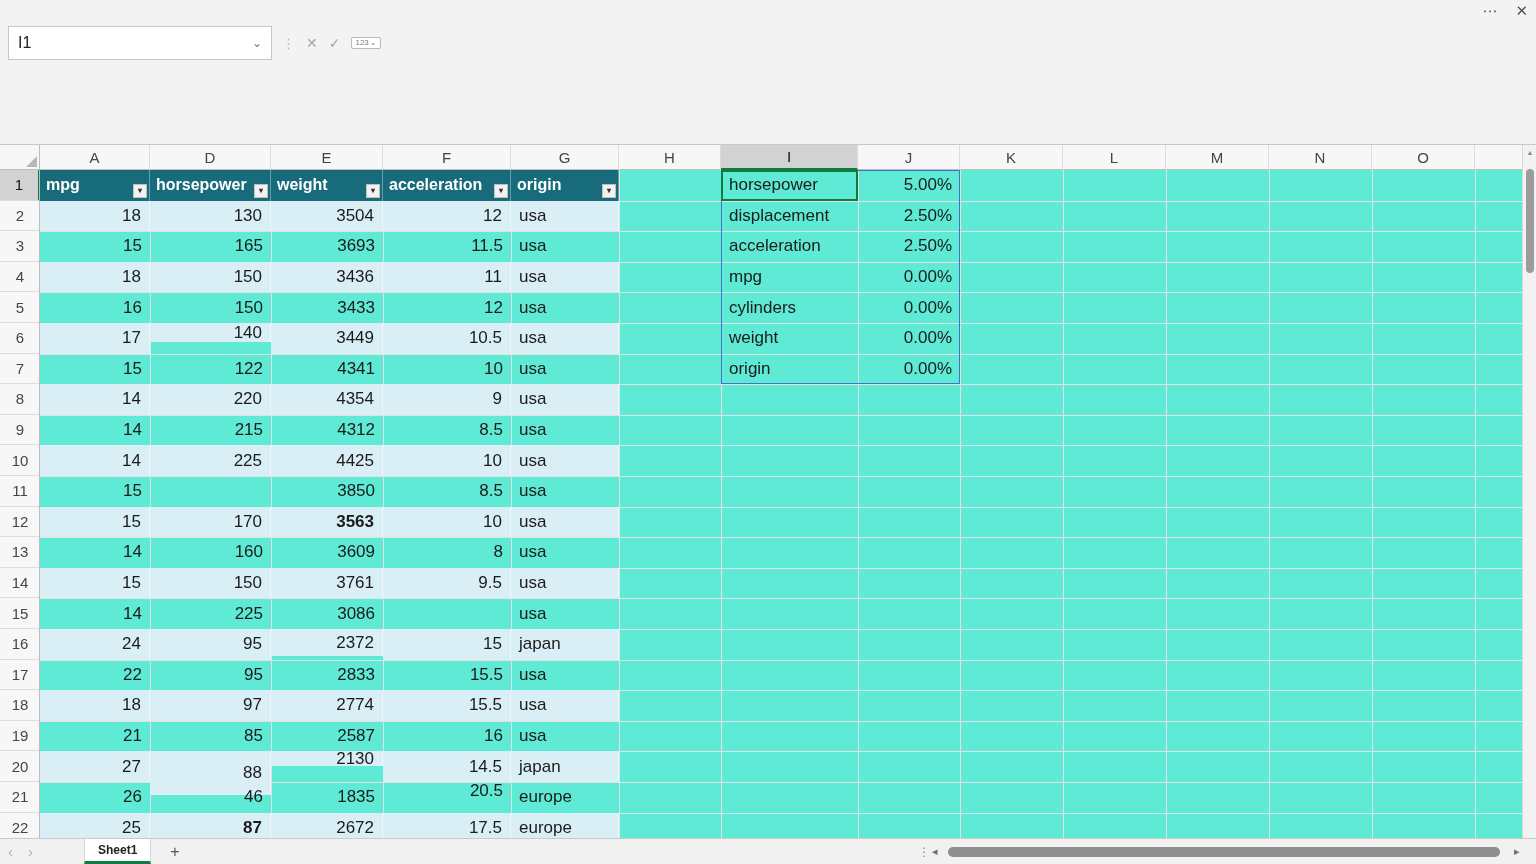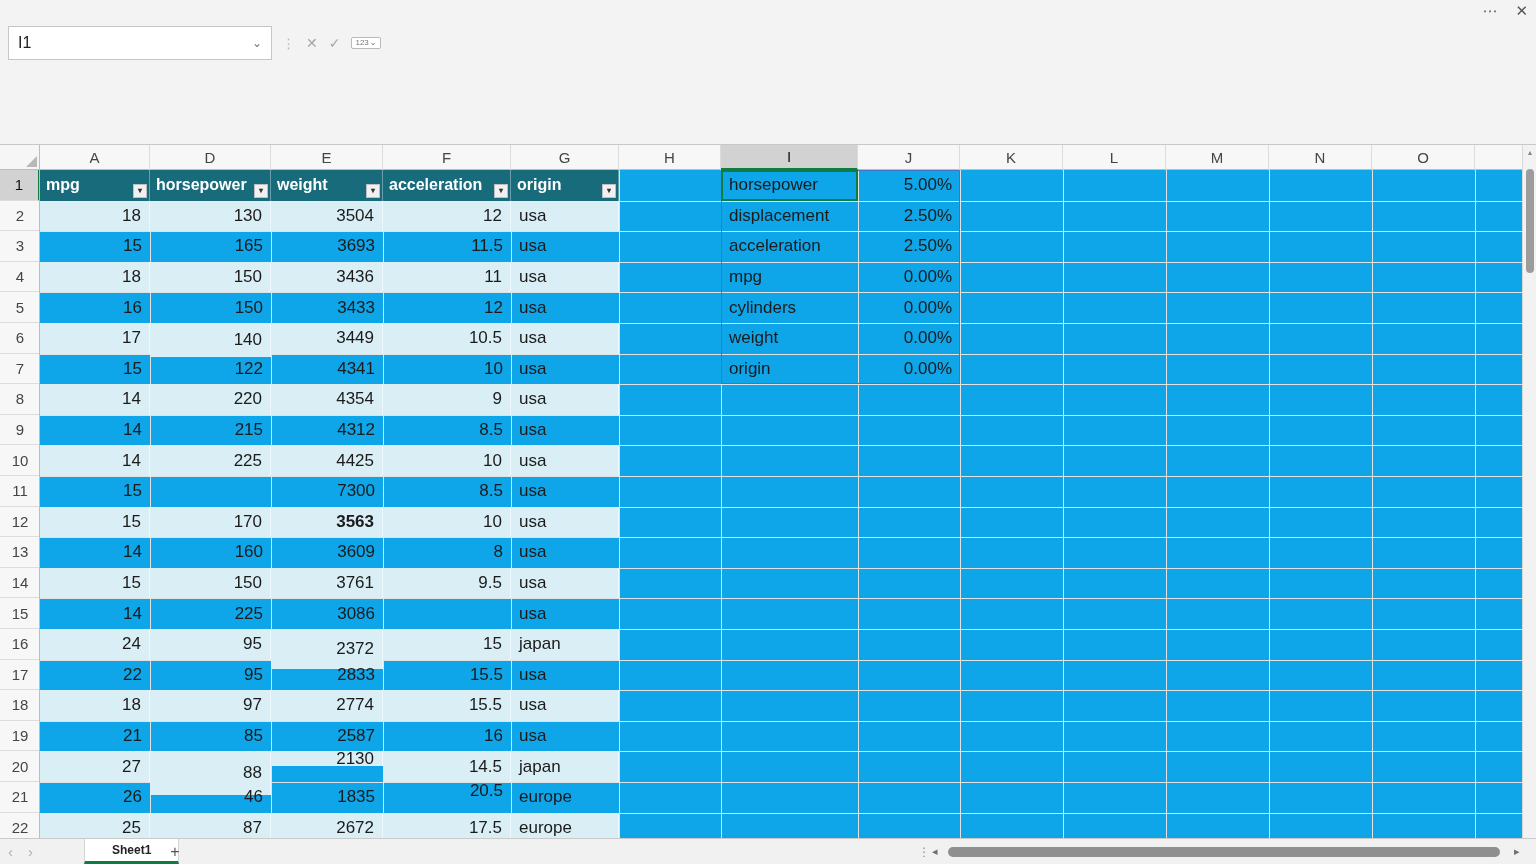--- a/index.html
+++ b/index.html
@@ -41,21 +41,21 @@
     align-items:center;justify-content:center;font-size:15px;color:#454545;}
   .col-hdr.sel{background:#d2d2d2;border-bottom:2px solid var(--selection-green,#107c41);color:#111;}
   .row-headers{position:absolute;left:0;top:170px;width:40px;height:668px;background:#f7f7f7;
     border-right:1px solid #bdbdbd;overflow:hidden;z-index:2;}
   .row-hdr{position:absolute;left:0;width:40px;border-bottom:1px solid #dcdcdc;display:flex;
     align-items:center;justify-content:center;font-size:15px;color:#454545;}
   .row-hdr.sel{background:#d2d2d2;border-right:2px solid var(--selection-green,#107c41);color:#111;}
 
   
   .cells-layer{position:absolute;left:0;top:170px;width:1522px;height:668px;overflow:hidden;
-    background:#0ea5e9;z-index:1;}
+    background:#5eead4;z-index:1;}
   .gl-v{position:absolute;top:0;bottom:0;width:1px;background:#e2e2e2;}
   .gl-h{position:absolute;left:40px;right:0;height:1px;background:#e2e2e2;}
   .tcell{position:absolute;display:flex;align-items:center;font-size:17px;color:#1b1b1b;
     padding:0 8px;background:transparent;}
   .tcell.band{background:var(--table-band-fill,#d9eef5);border-right:1px solid rgba(255,255,255,0.55);}
   .tcell.num{justify-content:flex-end;}
   .tcell.txt{justify-content:flex-start;}
   .thead{background:var(--table-header-fill,#176b7b);color:#fff;font-weight:bold;font-size:16px;
     border-right:1px solid rgba(255,255,255,0.35);padding:0 6px;}
   .filter-btn{position:absolute;right:2px;bottom:3px;width:14px;height:14px;background:#f1f1f1;
@@ -71,21 +71,21 @@
   .v-scroll{position:absolute;right:0;top:145px;width:14px;height:693px;background:#f2f2f2;
     border-left:1px solid #d8d8d8;z-index:4;}
   .v-up{position:absolute;top:4px;left:0;width:14px;text-align:center;font-size:7px;color:#8a8a8a;}
   .v-thumb{position:absolute;left:3px;top:24px;width:8px;height:104px;background:#9c9c9c;border-radius:4px;}
 
   
   .sheetbar{position:absolute;left:0;top:838px;width:1536px;height:26px;background:#f1f1f1;
     border-top:1px solid #c9c9c9;z-index:5;}
   .nav-arrow{position:absolute;top:0;height:25px;display:flex;align-items:center;color:#b0b0b0;
     font-size:15px;}
-  .sheet-tab{position:absolute;left:84px;top:0;height:25px;padding:0 27px;background:#fff;
+  .sheet-tab{position:absolute;left:84px;top:0;height:25px;padding:0 13px;background:#fff;
     border-left:1px solid #d4d4d4;border-right:1px solid #d4d4d4;
     border-bottom:3px solid var(--selection-green,#107c41);display:flex;align-items:center;
     font-size:12px;font-weight:bold;color:#222;}
   .add-sheet{position:absolute;left:164px;top:0;height:25px;width:22px;display:flex;
     align-items:center;justify-content:center;color:#555;font-size:16px;}
   .grip{position:absolute;left:918px;top:0;height:25px;display:flex;align-items:center;
     color:#8a8a8a;font-size:12px;}
   .h-arrow{position:absolute;top:0;height:25px;display:flex;align-items:center;color:#6f6f6f;
     font-size:11px;}
   .h-track{position:absolute;left:946px;top:8px;width:562px;height:10px;}
@@ -228,21 +228,21 @@
       <div class="tcell band num" style="left: 150px; width: 121px; top: 91.8px; height: 30.6px;">150</div>
       <div class="tcell band num" style="left: 271px; width: 112px; top: 91.8px; height: 30.6px;">3436</div>
       <div class="tcell band num" style="left: 383px; width: 128px; top: 91.8px; height: 30.6px;">11</div>
       <div class="tcell band txt" style="left: 511px; width: 108px; top: 91.8px; height: 30.6px;">usa</div>
       <div class="tcell num" style="left: 40px; width: 110px; top: 122.4px; height: 30.6px;">16</div>
       <div class="tcell num" style="left: 150px; width: 121px; top: 122.4px; height: 30.6px;">150</div>
       <div class="tcell num" style="left: 271px; width: 112px; top: 122.4px; height: 30.6px;">3433</div>
       <div class="tcell num" style="left: 383px; width: 128px; top: 122.4px; height: 30.6px;">12</div>
       <div class="tcell txt" style="left: 511px; width: 108px; top: 122.4px; height: 30.6px;">usa</div>
       <div class="tcell band num" style="left: 40px; width: 110px; top: 153px; height: 30.6px;">17</div>
-      <div class="tcell band num" style="left: 150px; width: 121px; top: 153px; height: 34px;">140</div>
+      <div class="tcell band num" style="left: 150px; width: 121px; top: 153px; height: 19px;">140</div>
       <div class="tcell band num" style="left: 271px; width: 112px; top: 153px; height: 30.6px;">3449</div>
       <div class="tcell band num" style="left: 383px; width: 128px; top: 153px; height: 30.6px;">10.5</div>
       <div class="tcell band txt" style="left: 511px; width: 108px; top: 153px; height: 30.6px;">usa</div>
       <div class="tcell num" style="left: 40px; width: 110px; top: 183.6px; height: 30.6px;">15</div>
       <div class="tcell num" style="left: 150px; width: 121px; top: 183.6px; height: 30.6px;">122</div>
       <div class="tcell num" style="left: 271px; width: 112px; top: 183.6px; height: 30.6px;">4341</div>
       <div class="tcell num" style="left: 383px; width: 128px; top: 183.6px; height: 30.6px;">10</div>
       <div class="tcell txt" style="left: 511px; width: 108px; top: 183.6px; height: 30.6px;">usa</div>
       <div class="tcell band num" style="left: 40px; width: 110px; top: 214.2px; height: 30.6px;">14</div>
       <div class="tcell band num" style="left: 150px; width: 121px; top: 214.2px; height: 30.6px;">220</div>
@@ -254,21 +254,21 @@
       <div class="tcell num" style="left: 271px; width: 112px; top: 244.8px; height: 30.6px;">4312</div>
       <div class="tcell num" style="left: 383px; width: 128px; top: 244.8px; height: 30.6px;">8.5</div>
       <div class="tcell txt" style="left: 511px; width: 108px; top: 244.8px; height: 30.6px;">usa</div>
       <div class="tcell band num" style="left: 40px; width: 110px; top: 275.4px; height: 30.6px;">14</div>
       <div class="tcell band num" style="left: 150px; width: 121px; top: 275.4px; height: 30.6px;">225</div>
       <div class="tcell band num" style="left: 271px; width: 112px; top: 275.4px; height: 30.6px;">4425</div>
       <div class="tcell band num" style="left: 383px; width: 128px; top: 275.4px; height: 30.6px;">10</div>
       <div class="tcell band txt" style="left: 511px; width: 108px; top: 275.4px; height: 30.6px;">usa</div>
       <div class="tcell num" style="left: 40px; width: 110px; top: 306px; height: 30.6px;">15</div>
       <div class="tcell num" style="left: 150px; width: 121px; top: 306px; height: 30.6px;"></div>
-      <div class="tcell num" style="left: 271px; width: 112px; top: 306px; height: 30.6px;">7300</div>
+      <div class="tcell num" style="left: 271px; width: 112px; top: 306px; height: 30.6px;">3850</div>
       <div class="tcell num" style="left: 383px; width: 128px; top: 306px; height: 30.6px;">8.5</div>
       <div class="tcell txt" style="left: 511px; width: 108px; top: 306px; height: 30.6px;">usa</div>
       <div class="tcell band num" style="left: 40px; width: 110px; top: 336.6px; height: 30.6px;">15</div>
       <div class="tcell band num" style="left: 150px; width: 121px; top: 336.6px; height: 30.6px;">170</div>
       <div class="tcell band num" style="left: 271px; width: 112px; top: 336.6px; height: 30.6px; font-weight: bold;">3563</div>
       <div class="tcell band num" style="left: 383px; width: 128px; top: 336.6px; height: 30.6px;">10</div>
       <div class="tcell band txt" style="left: 511px; width: 108px; top: 336.6px; height: 30.6px;">usa</div>
       <div class="tcell num" style="left: 40px; width: 110px; top: 367.2px; height: 30.6px;">14</div>
       <div class="tcell num" style="left: 150px; width: 121px; top: 367.2px; height: 30.6px;">160</div>
       <div class="tcell num" style="left: 271px; width: 112px; top: 367.2px; height: 30.6px;">3609</div>
@@ -279,21 +279,21 @@
       <div class="tcell band num" style="left: 271px; width: 112px; top: 397.8px; height: 30.6px;">3761</div>
       <div class="tcell band num" style="left: 383px; width: 128px; top: 397.8px; height: 30.6px;">9.5</div>
       <div class="tcell band txt" style="left: 511px; width: 108px; top: 397.8px; height: 30.6px;">usa</div>
       <div class="tcell num" style="left: 40px; width: 110px; top: 428.4px; height: 30.6px;">14</div>
       <div class="tcell num" style="left: 150px; width: 121px; top: 428.4px; height: 30.6px;">225</div>
       <div class="tcell num" style="left: 271px; width: 112px; top: 428.4px; height: 30.6px;">3086</div>
       <div class="tcell num" style="left: 383px; width: 128px; top: 428.4px; height: 30.6px;"></div>
       <div class="tcell txt" style="left: 511px; width: 108px; top: 428.4px; height: 30.6px;">usa</div>
       <div class="tcell band num" style="left: 40px; width: 110px; top: 459px; height: 30.6px;">24</div>
       <div class="tcell band num" style="left: 150px; width: 121px; top: 459px; height: 30.6px;">95</div>
-      <div class="tcell band num" style="left: 271px; width: 112px; top: 459px; height: 40px;">2372</div>
+      <div class="tcell band num" style="left: 271px; width: 112px; top: 459px; height: 27px;">2372</div>
       <div class="tcell band num" style="left: 383px; width: 128px; top: 459px; height: 30.6px;">15</div>
       <div class="tcell band txt" style="left: 511px; width: 108px; top: 459px; height: 30.6px;">japan</div>
       <div class="tcell num" style="left: 40px; width: 110px; top: 489.6px; height: 30.6px;">22</div>
       <div class="tcell num" style="left: 150px; width: 121px; top: 489.6px; height: 30.6px;">95</div>
       <div class="tcell num" style="left: 271px; width: 112px; top: 489.6px; height: 30.6px;">2833</div>
       <div class="tcell num" style="left: 383px; width: 128px; top: 489.6px; height: 30.6px;">15.5</div>
       <div class="tcell txt" style="left: 511px; width: 108px; top: 489.6px; height: 30.6px;">usa</div>
       <div class="tcell band num" style="left: 40px; width: 110px; top: 520.2px; height: 30.6px;">18</div>
       <div class="tcell band num" style="left: 150px; width: 121px; top: 520.2px; height: 30.6px;">97</div>
       <div class="tcell band num" style="left: 271px; width: 112px; top: 520.2px; height: 30.6px;">2774</div>
@@ -308,21 +308,21 @@
       <div class="tcell band num" style="left: 150px; width: 121px; top: 581.4px; height: 44px;">88</div>
       <div class="tcell band num" style="left: 271px; width: 112px; top: 581.4px; height: 15px;">2130</div>
       <div class="tcell band num" style="left: 383px; width: 128px; top: 581.4px; height: 30.6px;">14.5</div>
       <div class="tcell band txt" style="left: 511px; width: 108px; top: 581.4px; height: 30.6px;">japan</div>
       <div class="tcell num" style="left: 40px; width: 110px; top: 612px; height: 30.6px;">26</div>
       <div class="tcell num" style="left: 150px; width: 121px; top: 612px; height: 30.6px;">46</div>
       <div class="tcell num" style="left: 271px; width: 112px; top: 612px; height: 30.6px;">1835</div>
       <div class="tcell num" style="left: 383px; width: 128px; top: 612px; height: 18px;">20.5</div>
       <div class="tcell txt" style="left: 511px; width: 108px; top: 612px; height: 30.6px;">europe</div>
       <div class="tcell band num" style="left: 40px; width: 110px; top: 642.6px; height: 30.6px;">25</div>
-      <div class="tcell band num" style="left: 150px; width: 121px; top: 642.6px; height: 30.6px;">87</div>
+      <div class="tcell band num" style="left: 150px; width: 121px; top: 642.6px; height: 30.6px; font-weight: bold;">87</div>
       <div class="tcell band num" style="left: 271px; width: 112px; top: 642.6px; height: 30.6px;">2672</div>
       <div class="tcell band num" style="left: 383px; width: 128px; top: 642.6px; height: 30.6px;">17.5</div>
       <div class="tcell band txt" style="left: 511px; width: 108px; top: 642.6px; height: 30.6px;">europe</div>
       <div class="scell txt" style="left: 721px; width: 137px; top: 0px; height: 30.6px;">horsepower</div>
       <div class="scell num" style="left: 858px; width: 102px; top: 0px; height: 30.6px;">5.00%</div>
       <div class="scell txt" style="left: 721px; width: 137px; top: 30.6px; height: 30.6px;">displacement</div>
       <div class="scell num" style="left: 858px; width: 102px; top: 30.6px; height: 30.6px;">2.50%</div>
       <div class="scell txt" style="left: 721px; width: 137px; top: 61.2px; height: 30.6px;">acceleration</div>
       <div class="scell num" style="left: 858px; width: 102px; top: 61.2px; height: 30.6px;">2.50%</div>
       <div class="scell txt" style="left: 721px; width: 137px; top: 91.8px; height: 30.6px;">mpg</div>

